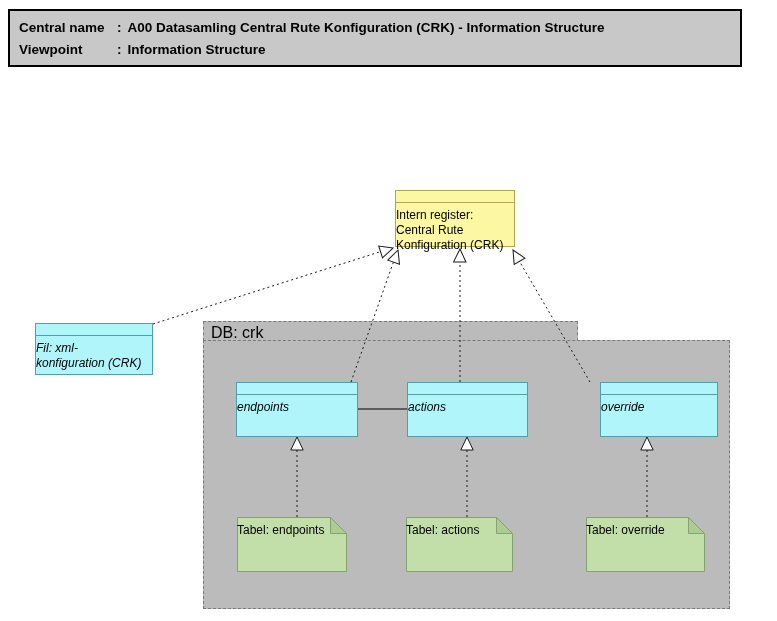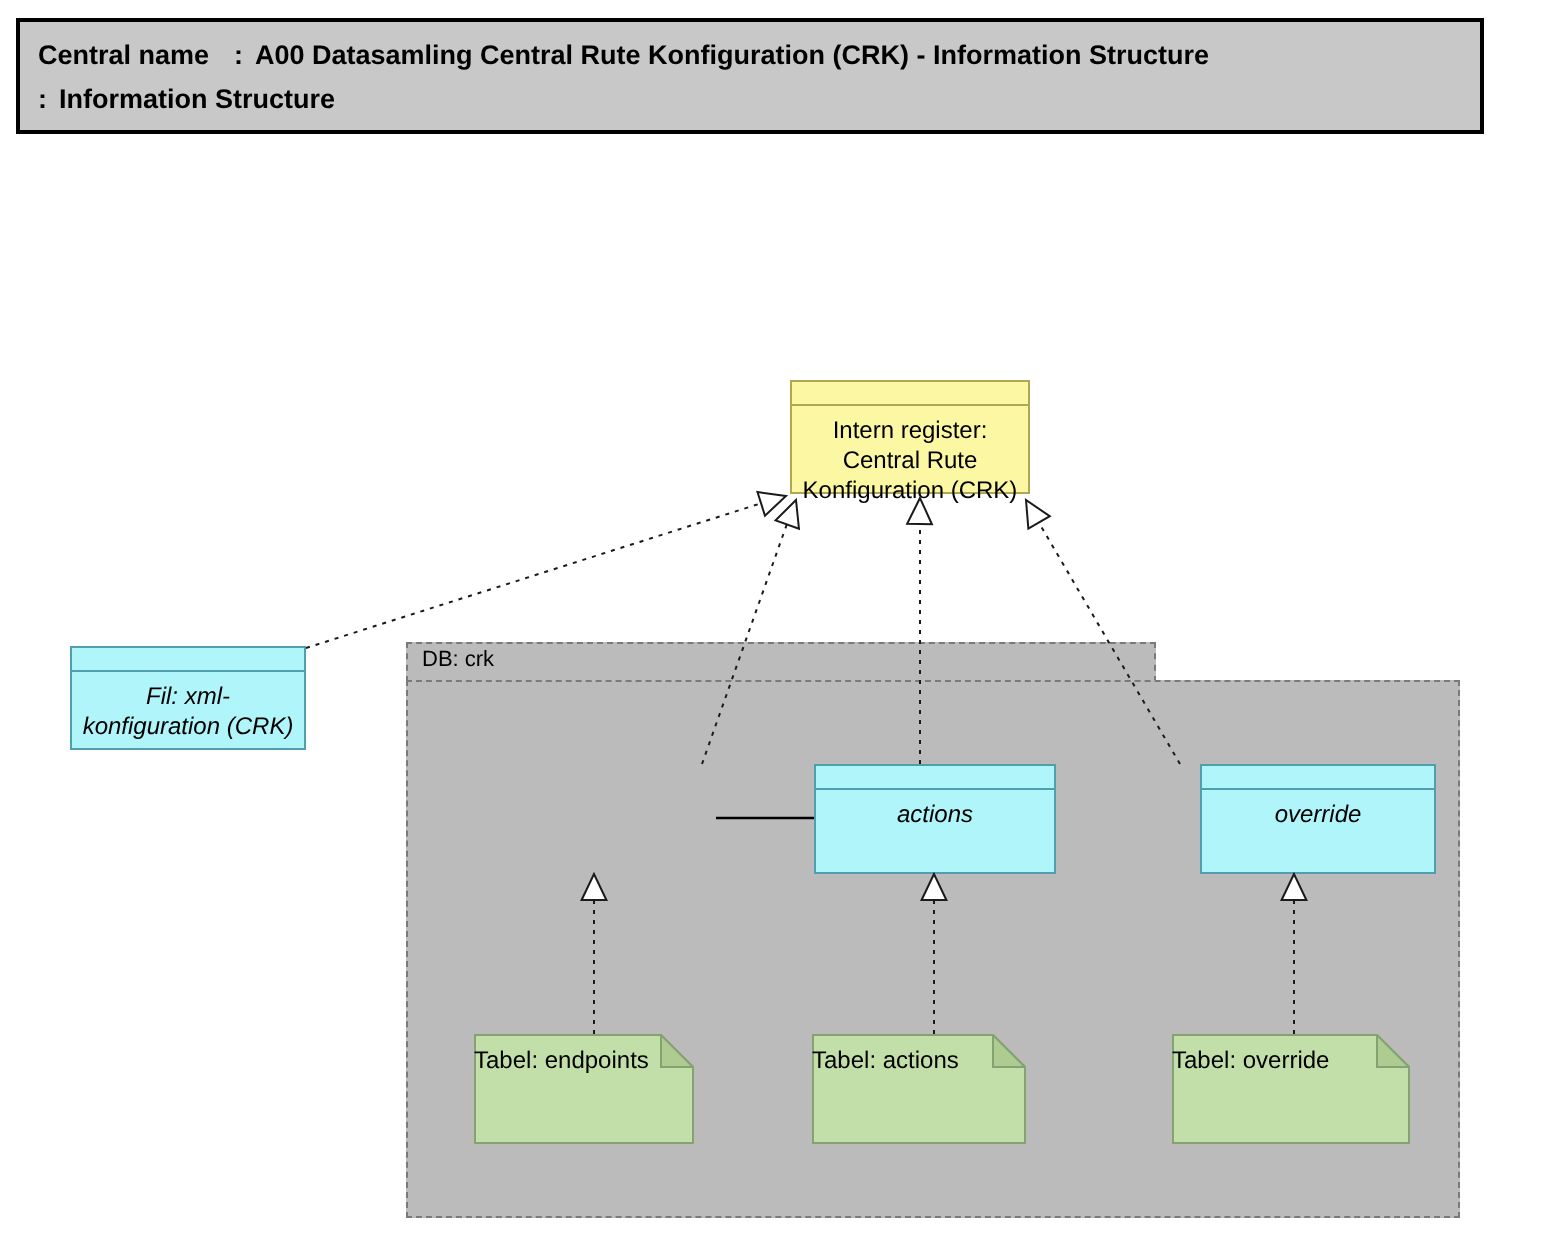--- a/index.html
+++ b/index.html
@@ -28,29 +28,29 @@
   }
   .hdr-row{display:flex;white-space:nowrap;}
   .hdr-label{width:98px;flex:none;}
   .hdr-sep{flex:none;}
   .hdr-value{margin-left:6px;flex:none;}
 
   
   .group-tab{
     position:absolute;left:203px;top:321px;width:375px;height:20px;
     background:var(--group-fill);border:1px dashed var(--group-border);
-    font-size:11px;padding:2px 0 0 7px;z-index:1;
+    font-size:16px;padding:2px 0 0 7px;z-index:1;
   }
   .group-body{
     position:absolute;left:203px;top:340px;width:527px;height:269px;
     background:var(--group-fill);border:1px dashed var(--group-border);z-index:1;
   }
 
   
-  .node{position:absolute;z-index:2;font-size:12px;text-align:center;}
+  .node{position:absolute;z-index:2;font-size:12px;}
   .node .node-head{height:12px;border-bottom:1px solid;}
   .node .node-body{padding-top:5px;line-height:15px;white-space:pre-line;}
   .obj{background:var(--object-fill);border:1px solid var(--object-border);font-style:italic;}
   .obj .node-head{border-color:var(--object-border);}
   .reg{background:var(--register-fill);border:1px solid var(--register-border);}
   .reg .node-head{border-color:var(--register-border);}
 
   #node-register{left:395px;top:190px;width:120px;height:57px;overflow:visible;}
   #node-file{left:35px;top:323px;width:118px;height:52px;}
   #node-endpoints{left:236px;top:382px;width:122px;height:55px;}
@@ -79,20 +79,21 @@
 
 <div class="canvas">
 
   <div class="titlebar">
     <div class="hdr-row">
       <span class="hdr-label">Central name</span>
       <span class="hdr-sep">:</span>
       <span class="hdr-value">A00 Datasamling Central Rute Konfiguration (CRK) - Information Structure</span>
     </div>
     <div class="hdr-row">
+      <span class="hdr-label">Viewpoint</span>
       <span class="hdr-sep">:</span>
       <span class="hdr-value">Information Structure</span>
     </div>
   </div>
 
   <div class="group-tab">
     <span>DB: crk</span>
   </div>
   <div class="group-body"></div>
 
@@ -102,20 +103,24 @@
 Central Rute
 Konfiguration (CRK)</div>
   </div>
 
   <div class="node obj" id="node-file">
     <div class="node-head"></div>
     <div class="node-body">Fil: xml-
 konfiguration (CRK)</div>
   </div>
 
+  <div class="node obj" id="node-endpoints">
+    <div class="node-head"></div>
+    <div class="node-body">endpoints</div>
+  </div>
   <div class="node obj" id="node-actions">
     <div class="node-head"></div>
     <div class="node-body">actions</div>
   </div>
   <div class="node obj" id="node-override">
     <div class="node-head"></div>
     <div class="node-body">override</div>
   </div>
 
   <div class="note" id="note-endpoints">

